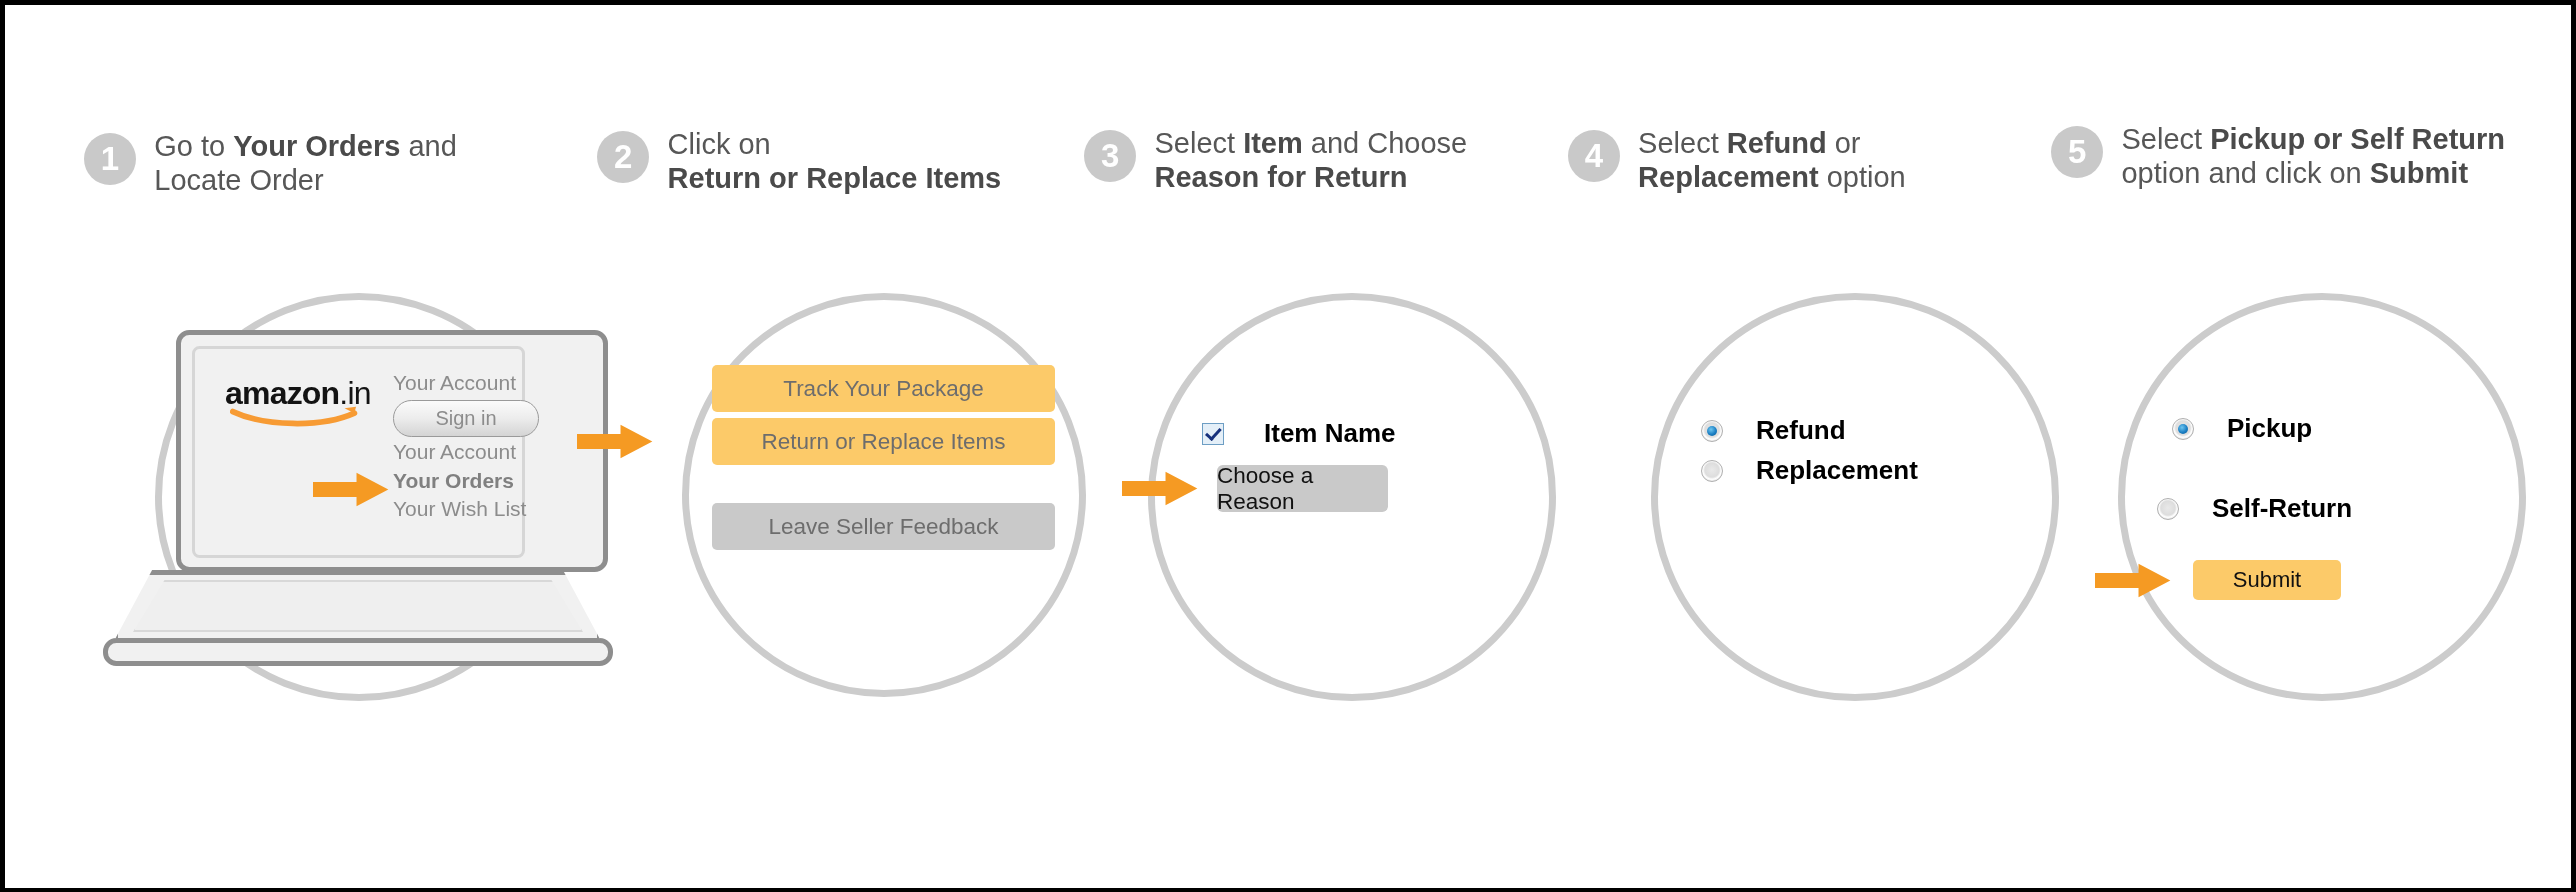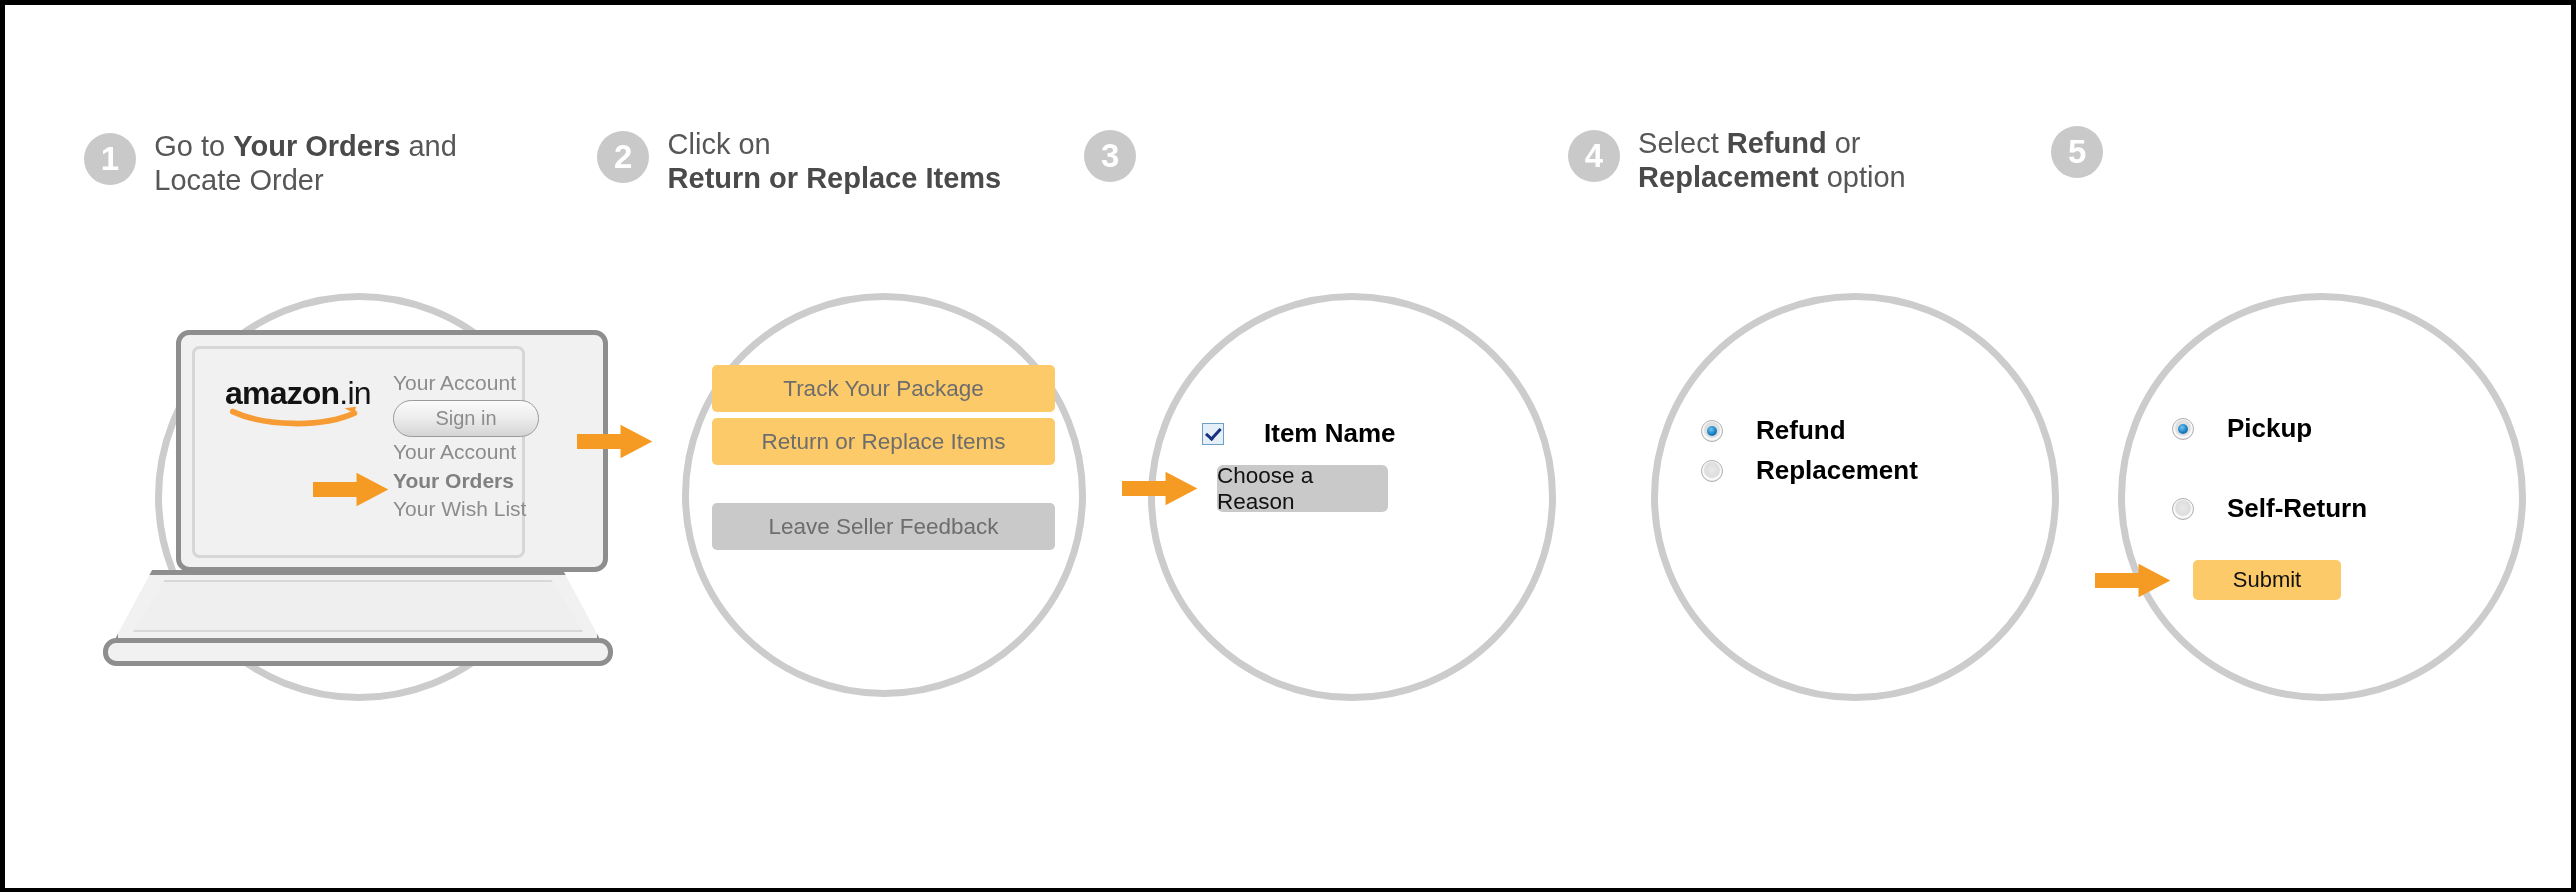--- a/index.html
+++ b/index.html
@@ -250,20 +250,23 @@
     </svg>
     <div class="bar amber" style="left:123px;top:413px;">Return or Replace  Items</div>
 
     <div class="bar grey" style="left:123px;top:474px;margin-top:24px;">Leave Seller Feedback</div>
   </div>
 
   <div class="step" style="left:1075px;width:500px;">
 
     <div class="step-head" style="left:4.2px;top:122px;">
       <div class="num-badge">3</div>
+      <div class="step-title" style="max-width:350px;">
+        <span>Select </span><b>Item</b><span> and Choose </span><b>Reason for Return</b>
+      </div>
     </div>
 
     <div class="big-circle" style="left:68px;top:288px;width:408px;height:408px;"></div>
 
     <div class="chk-row" style="left:122px;top:385px;margin-top:28px;">
       <div class="chkbox"></div>
       <div class="chk-label">Item Name</div>
     </div>
 
     <svg class="arrow" style="left:42px;top:465px;" width="77" height="37" viewBox="0 0 92 44">
@@ -291,30 +294,33 @@
     <div class="radio-row" style="left:129px;top:450px;">
       <div class="radio"></div>
       <div class="radio-label">Replacement</div>
     </div>
   </div>
 
   <div class="step" style="left:2042px;width:534px;">
 
     <div class="step-head" style="left:4.2px;top:118px;">
       <div class="num-badge">5</div>
+      <div class="step-title" style="max-width:392px;">
+        <span>Select </span><b>Pickup or Self Return</b><span> option and click on </span><b>Submit</b>
+      </div>
     </div>
 
     <div class="big-circle" style="left:71px;top:288px;width:408px;height:408px;"></div>
 
     <div class="radio-row" style="left:125px;top:408px;">
       <div class="radio on"></div>
       <div class="radio-label">Pickup</div>
     </div>
 
-    <div class="radio-row" style="left:125px;top:488px;">
+    <div class="radio-row" style="left:110px;top:488px;">
       <div class="radio"></div>
       <div class="radio-label">Self-Return</div>
     </div>
 
     <svg class="arrow" style="left:48px;top:557px;" width="77" height="37" viewBox="0 0 92 44">
       <path d="M0 13 L52 13 L52 2 L90 22 L52 42 L52 31 L0 31 Z" fill="#f59a23"></path>
     </svg>
     <div class="submit-btn" style="left:146px;top:555px;">Submit</div>
   </div>
 

